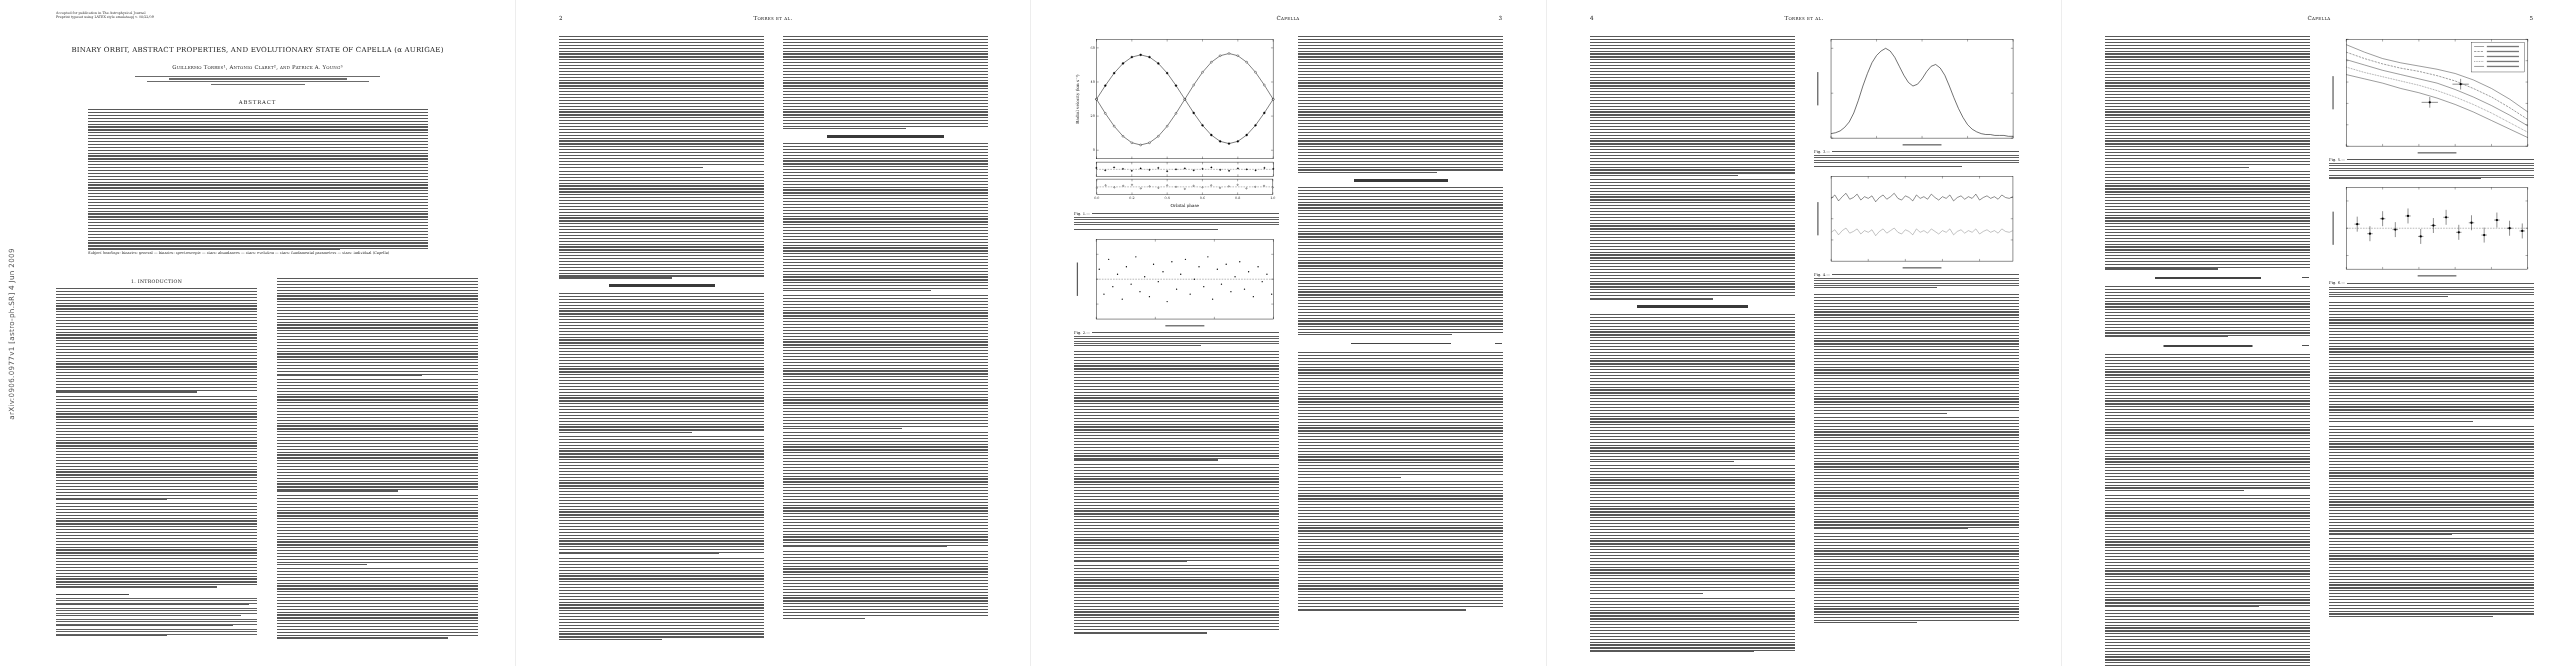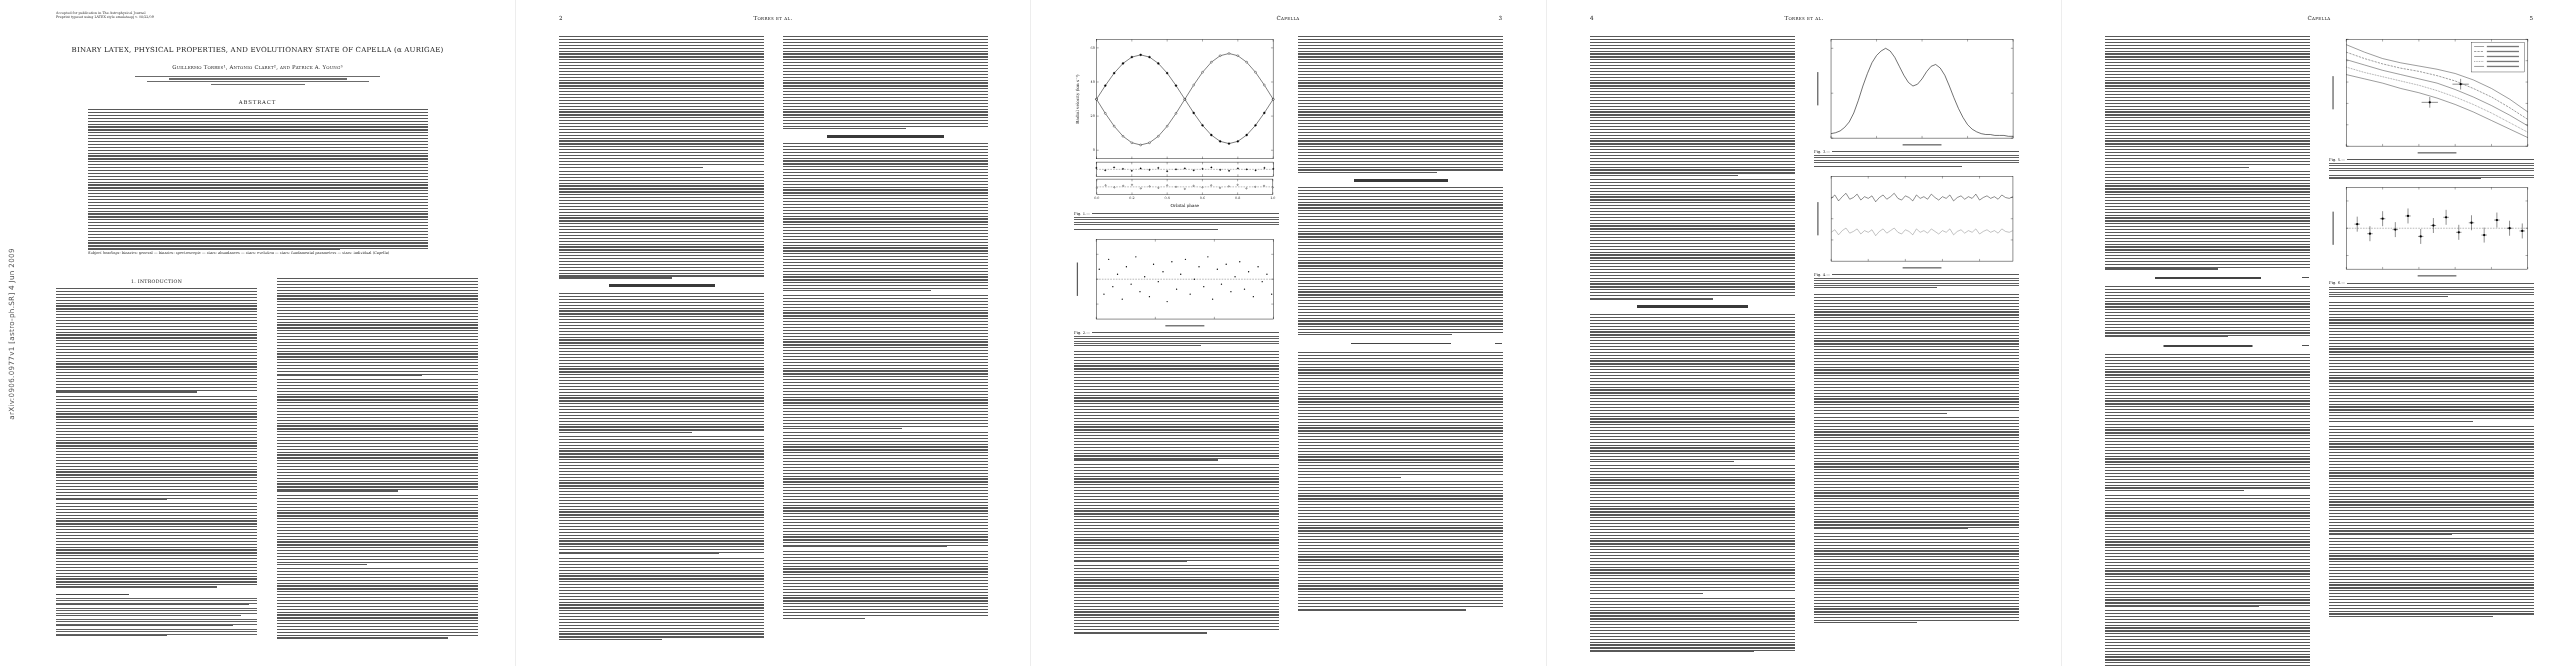--- a/index.html
+++ b/index.html
@@ -51,21 +51,21 @@
 
 <div class="canvas">
 
   <div class="stamp">arXiv:0906.0977v1 [astro-ph.SR] 4 Jun 2009</div>
 
   <div class="page" style="left:0">
     <div class="pnotes">
       <div>Accepted for publication in The Astrophysical Journal</div>
       <div>Preprint typeset using LATEX style emulateapj v. 08/22/09</div>
     </div>
-    <div class="title">BINARY LATEX, PHYSICAL PROPERTIES, AND EVOLUTIONARY STATE OF CAPELLA (α AURIGAE)</div>
+    <div class="title">BINARY ORBIT, ABSTRACT PROPERTIES, AND EVOLUTIONARY STATE OF CAPELLA (α AURIGAE)</div>
     <div class="authors">Guillermo Torres¹, Antonio Claret², and Patrick A. Young³</div>
     <div class="affil">
       <div class="cline" style="width:245px"></div>
       <div class="cline" style="width:178px"></div>
       <div class="cline" style="width:222px"></div>
       <div class="cline" style="width:94px"></div>
     </div>
     <div class="abs-label">ABSTRACT</div>
     <div class="abstract">
         <div class="para">

